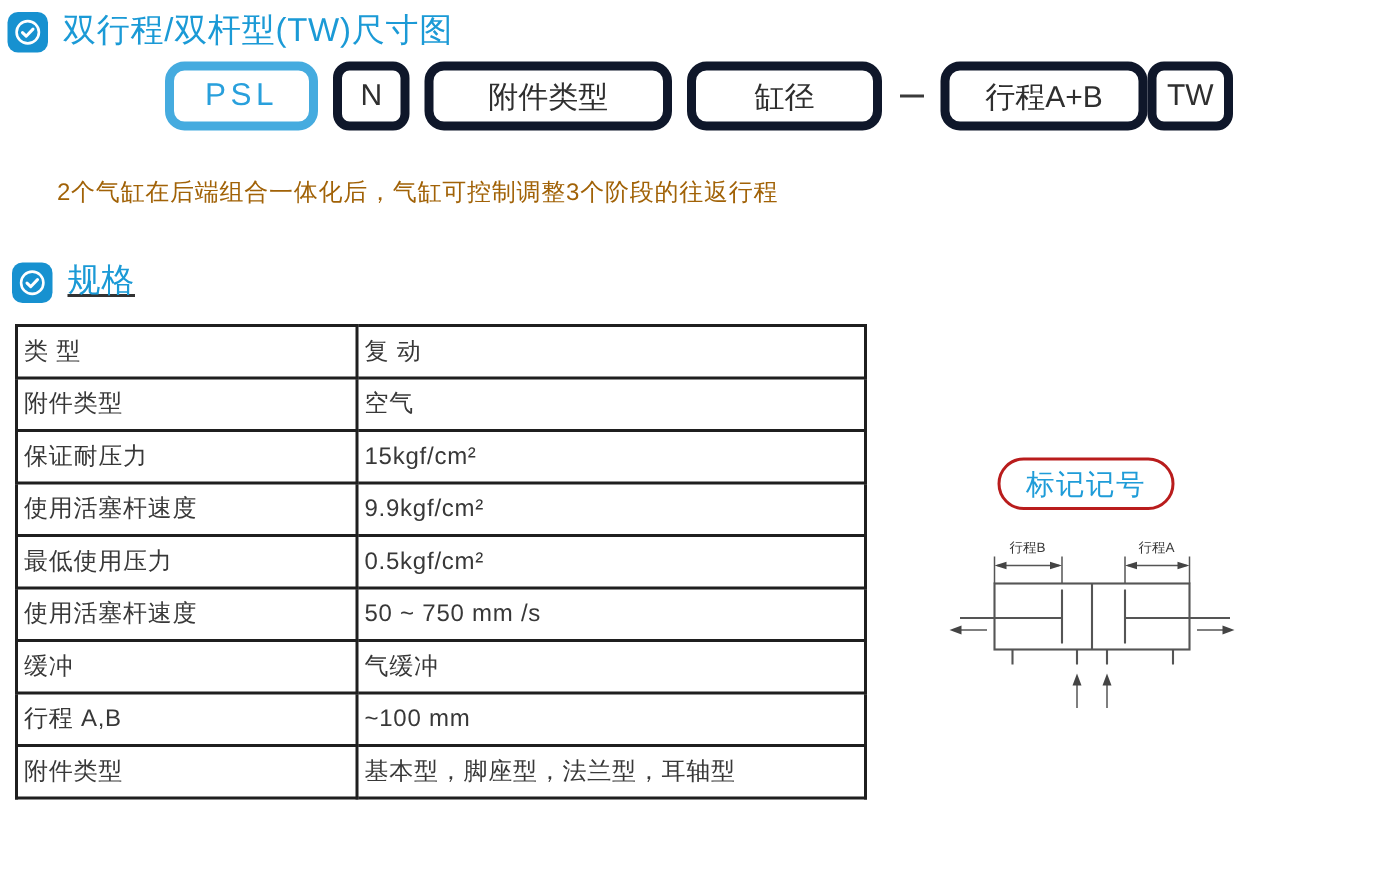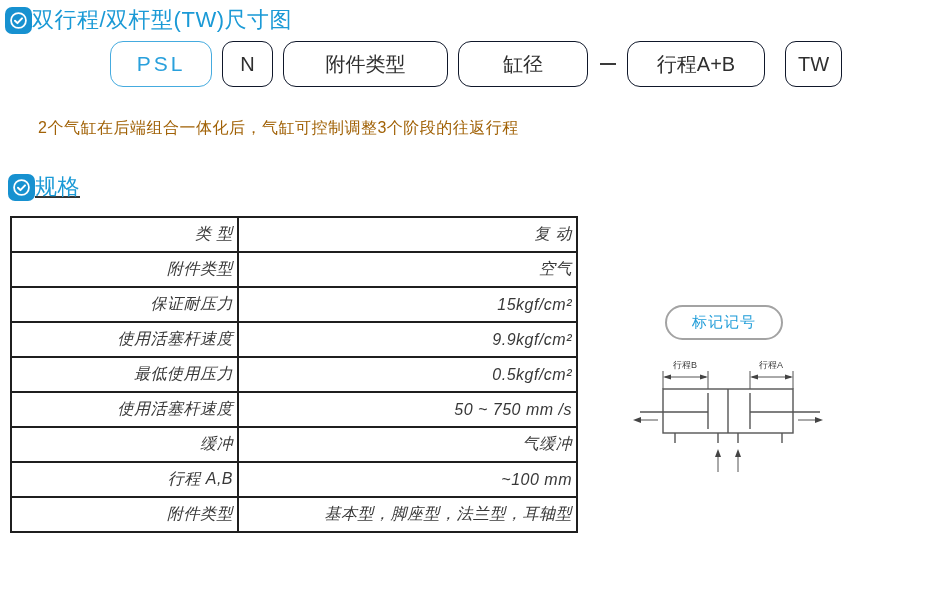--- a/index.html
+++ b/index.html
@@ -2,59 +2,59 @@
 <html><head>
 <meta charset="utf-8">
 <style>
   html,body{margin:0;padding:0;background:#fff;}
   #page{
     position:relative;width:932px;height:593px;background:#ffffff;
     font-family:"Liberation Sans","DejaVu Sans",sans-serif;
     color:#333;overflow:hidden;
   }
   
-  .sec-header{position:absolute;display:flex;align-items:center;}
+  .sec-header{position:absolute;display:flex;align-items:flex-end;gap:10px;}
   .check-badge{
     width:27px;height:27px;border-radius:7px;background:#1791d0;
     display:flex;align-items:center;justify-content:center;flex:0 0 auto;
   }
   .check-badge svg{display:block;}
   .sec-title{color:#1b9ad6;font-size:22px;letter-spacing:0.5px;white-space:nowrap;}
 
   
   .code-row{position:absolute;left:110px;top:41px;height:46px;display:flex;align-items:stretch;}
   .code-box{
-    border:1px solid #0f172a;border-radius:13px;background:#fff;
+    border:6px solid #0f172a;border-radius:13px;background:#fff;
     display:flex;align-items:center;justify-content:center;
     font-size:20px;color:#2f2f2f;box-sizing:border-box;white-space:nowrap;
   }
   .code-box.blue{border-color:#45abdf;color:#29a0dc;font-size:21px;letter-spacing:3px;}
   .dash-sep{display:flex;align-items:center;justify-content:center;box-sizing:border-box;}
   .dash-bar{width:16px;height:2px;background:#3a3a3a;}
 
   
   .description{position:absolute;left:38px;top:118px;font-size:16px;color:#a16207;letter-spacing:0.5px;white-space:nowrap;}
 
   
   .spec-table{
     position:absolute;left:10px;top:216px;width:568px;
     border-collapse:collapse;table-layout:fixed;
   }
   .spec-table td{
-    border:2px solid #1f1f1f;height:33px;text-align:right;vertical-align:middle;
-    font-size:16px;color:#383838;padding:0 4px;letter-spacing:0.5px;font-style:italic;
+    border:2px solid #1f1f1f;height:33px;text-align:left;vertical-align:middle;
+    font-size:16px;color:#383838;padding:0 4px;letter-spacing:0.5px;
   }
   .spec-table col.c1{width:227px;}
 
   
   .mark-pill{
     position:absolute;left:665px;top:305px;width:118px;height:35px;
-    border:2px solid #a3a3a3;border-radius:20px;box-sizing:border-box;
+    border:2px solid #b91c1c;border-radius:20px;box-sizing:border-box;
     display:flex;align-items:center;justify-content:center;
-    color:#1f9cd8;font-size:15px;letter-spacing:1px;background:#fff;
+    color:#1f9cd8;font-size:19px;letter-spacing:1px;background:#fff;
   }
   .diagram-svg{position:absolute;left:620px;top:350px;}
 </style>
 </head>
 <body>
 
 <div id="page">
 
   <div class="sec-header" style="left:5px;top:5px;">
     <span class="check-badge">
@@ -67,21 +67,21 @@
   </div>
 
   <div class="code-row">
     <div class="code-box blue" style="width:102px;margin-right:10px;">PSL</div>
     <div class="code-box" style="width:51px;margin-right:10px;border-radius:11px;">N</div>
     <div class="code-box" style="width:165px;margin-right:10px;">附件类型</div>
     <div class="code-box" style="width:130px;">缸径</div>
     <div class="dash-sep" style="width:39px;">
         <span class="dash-bar"></span>
       </div>
-    <div class="code-box" style="width:138px;margin-right:20px;">行程A+B</div>
+    <div class="code-box" style="width:138px;margin-right:0;">行程A+B</div>
     <div class="code-box" style="width:57px;border-radius:11px;">TW</div>
   </div>
 
   <div class="description">2个气缸在后端组合一体化后，气缸可控制调整3个阶段的往返行程</div>
 
   <div class="sec-header" style="left:8px;top:172px;text-decoration:underline;">
     <span class="check-badge">
       <svg width="21" height="21" viewBox="0 0 24 24">
         <circle cx="12" cy="12" r="8.5" fill="none" stroke="#ffffff" stroke-width="2"></circle>
         <path d="M8 12.3 L10.8 15 L16 9.6" fill="none" stroke="#ffffff" stroke-width="2.3" stroke-linecap="round" stroke-linejoin="round"></path>

